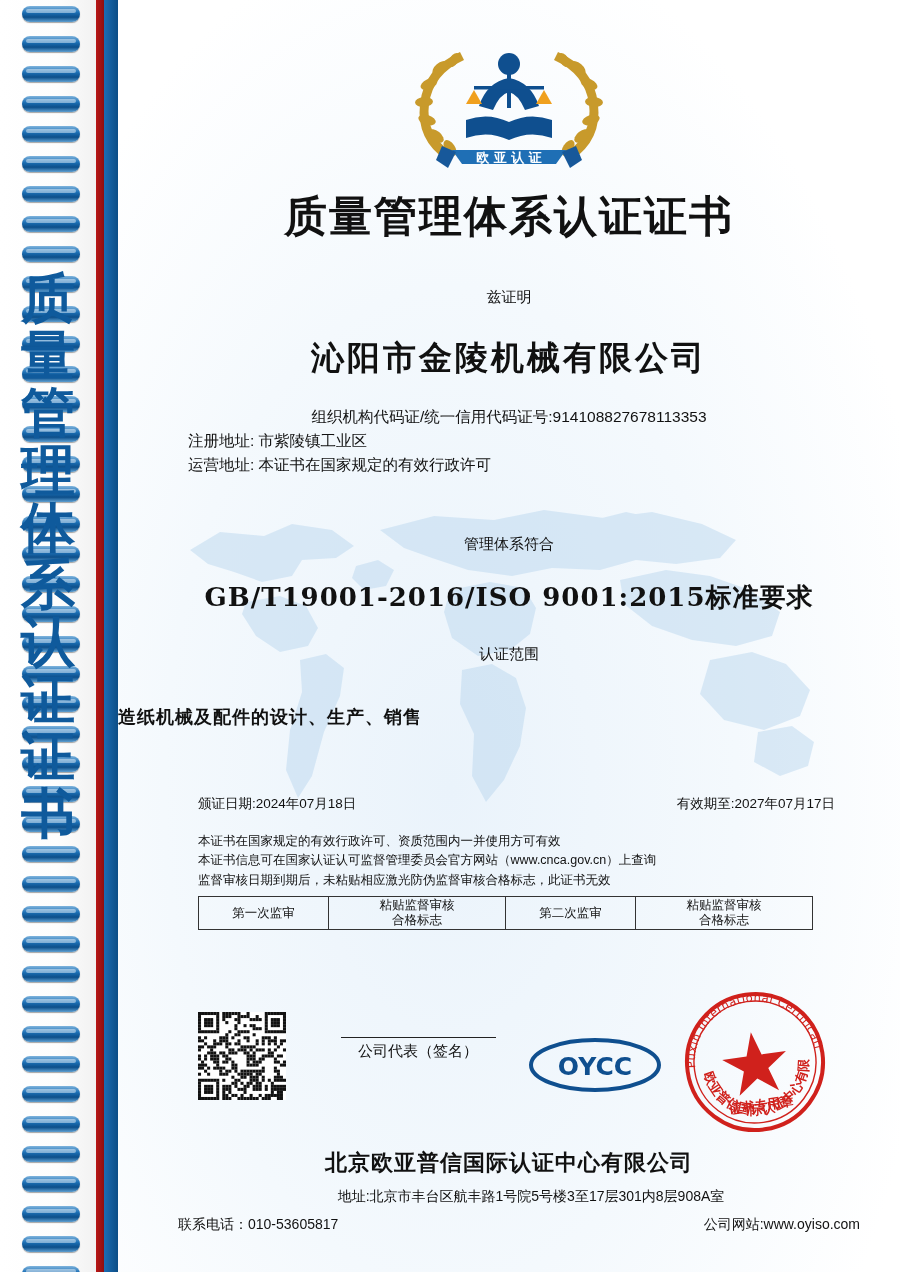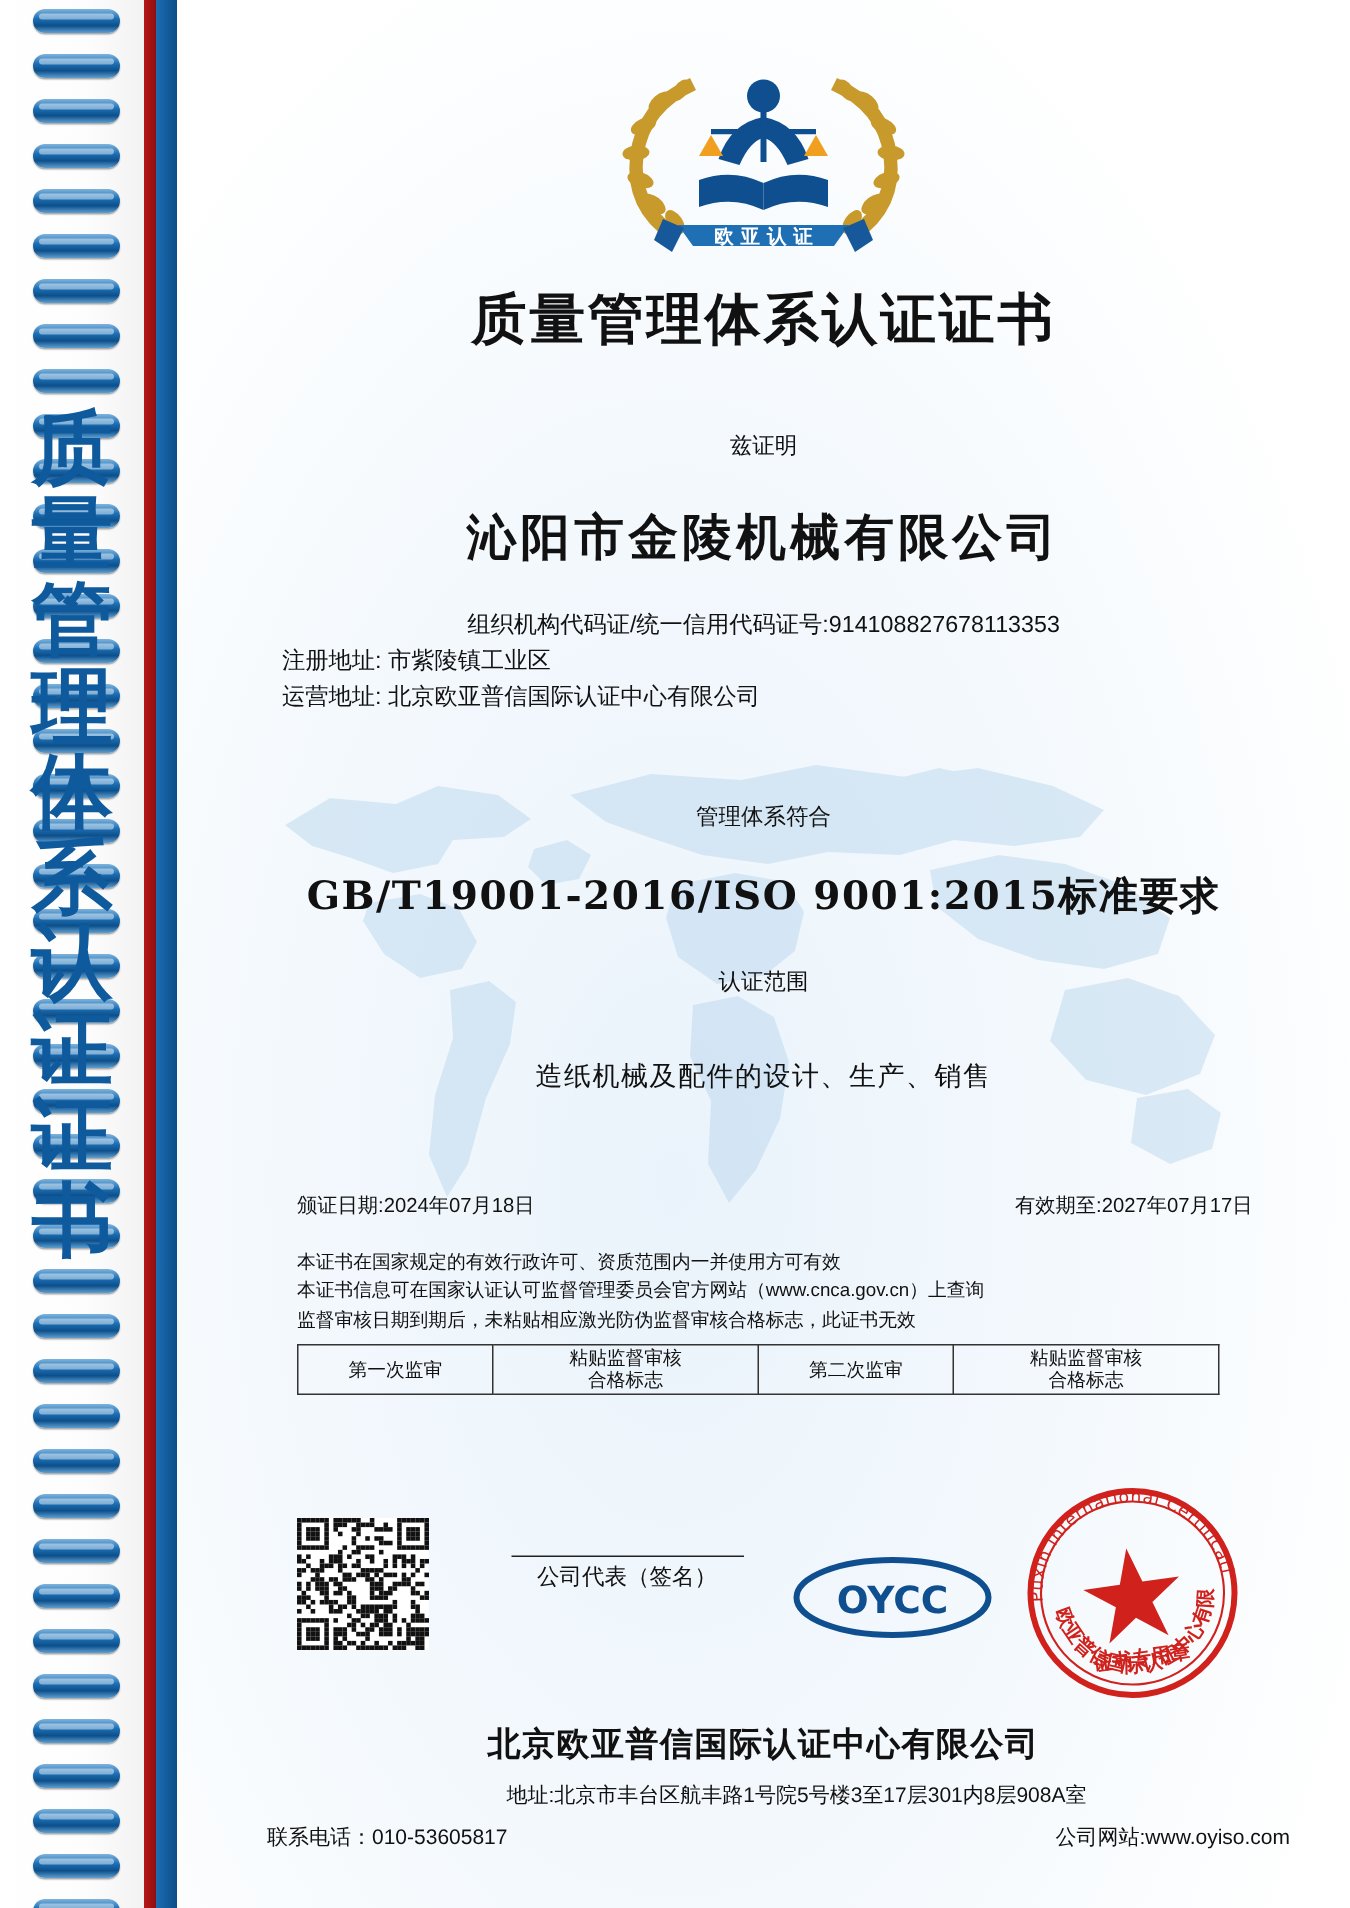--- a/index.html
+++ b/index.html
@@ -64,21 +64,21 @@
     position:absolute;left:118px;top:0;right:0;bottom:0;z-index:3;
   }
   .emblem{
     position:absolute;left:50%;transform:translateX(-50%);
     top:34px;width:230px;height:140px;
   }
   .title{
     position:absolute;top:188px;left:0;right:0;
     text-align:center;
     font-family:Liberation Mono, monospace;
-    font-size:37px;font-weight:bold;color:#111;
+    font-size:43px;font-weight:bold;color:#111;
     letter-spacing:2px;
   }
   .cert-no{
     position:absolute;top:258px;left:0;right:0;text-align:center;
     font-size:16px;color:#111;
   }
   .hereby{
     position:absolute;top:288px;left:0;right:0;text-align:center;
     font-size:15px;color:#111;
   }
@@ -100,22 +100,22 @@
   .standard{
     position:absolute;top:580px;left:0;right:0;text-align:center;
     font-family:"DejaVu Serif","Liberation Serif",serif;
     font-size:26px;font-weight:bold;color:#111;letter-spacing:1px;
   }
   .scope-label{
     position:absolute;top:645px;left:0;right:0;text-align:center;
     font-size:15px;color:#111;
   }
   .scope-text{
-    position:absolute;top:705px;left:0;right:0;text-align:center;
-    font-size:18px;color:#111;letter-spacing:1px;
+    position:absolute;top:705px;left:0;right:0;text-align:left;
+    font-size:18px;color:#111;letter-spacing:1px;font-weight:bold;
   }
   .issue-date{
     position:absolute;top:795px;left:80px;font-size:13.5px;color:#111;
   }
   .valid-date{
     position:absolute;top:795px;right:65px;font-size:13.5px;color:#111;
   }
   .notes{
     position:absolute;top:832px;left:80px;right:60px;
     font-size:12.5px;color:#111;line-height:1.55;
@@ -301,21 +301,21 @@
     <div class="title">质量管理体系认证证书</div>
 
 
     <div class="hereby">兹证明</div>
 
     <div class="company">沁阳市金陵机械有限公司</div>
 
     <div class="org-block">
       <div class="l1">组织机构代码证/统一信用代码证号:914108827678113353</div>
       <div class="l2">注册地址: 市紫陵镇工业区</div>
-      <div class="l3">运营地址: 北京欧亚普信国际认证中心有限公司</div>
+      <div class="l3">运营地址: 本证书在国家规定的有效行政许可</div>
     </div>
 
     <div class="conform">管理体系符合</div>
     <div class="standard">GB/T19001-2016/ISO  9001:2015标准要求</div>
     <div class="scope-label">认证范围</div>
     <div class="scope-text">造纸机械及配件的设计、生产、销售</div>
 
     <div class="issue-date">颁证日期:2024年07月18日</div>
     <div class="valid-date">有效期至:2027年07月17日</div>
 

